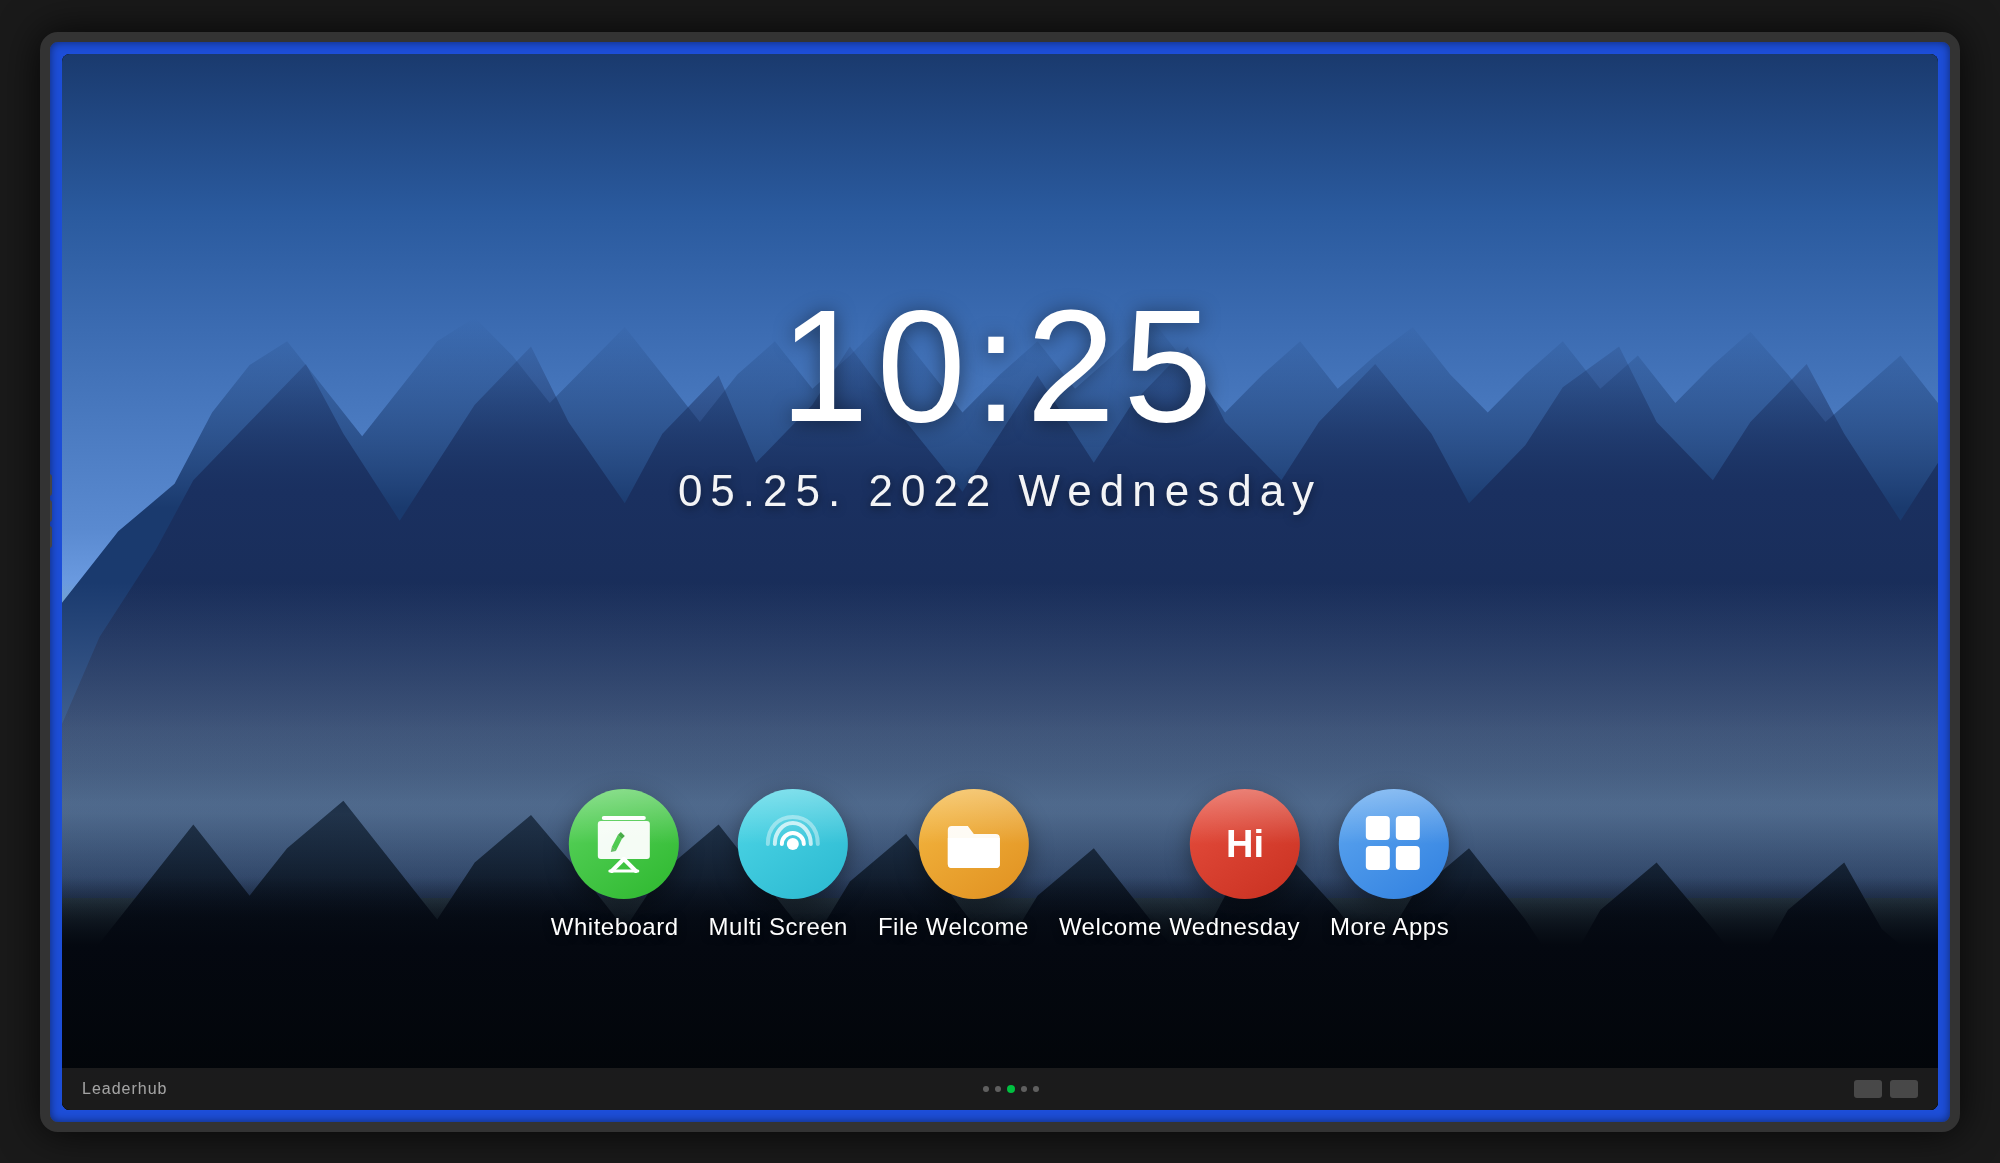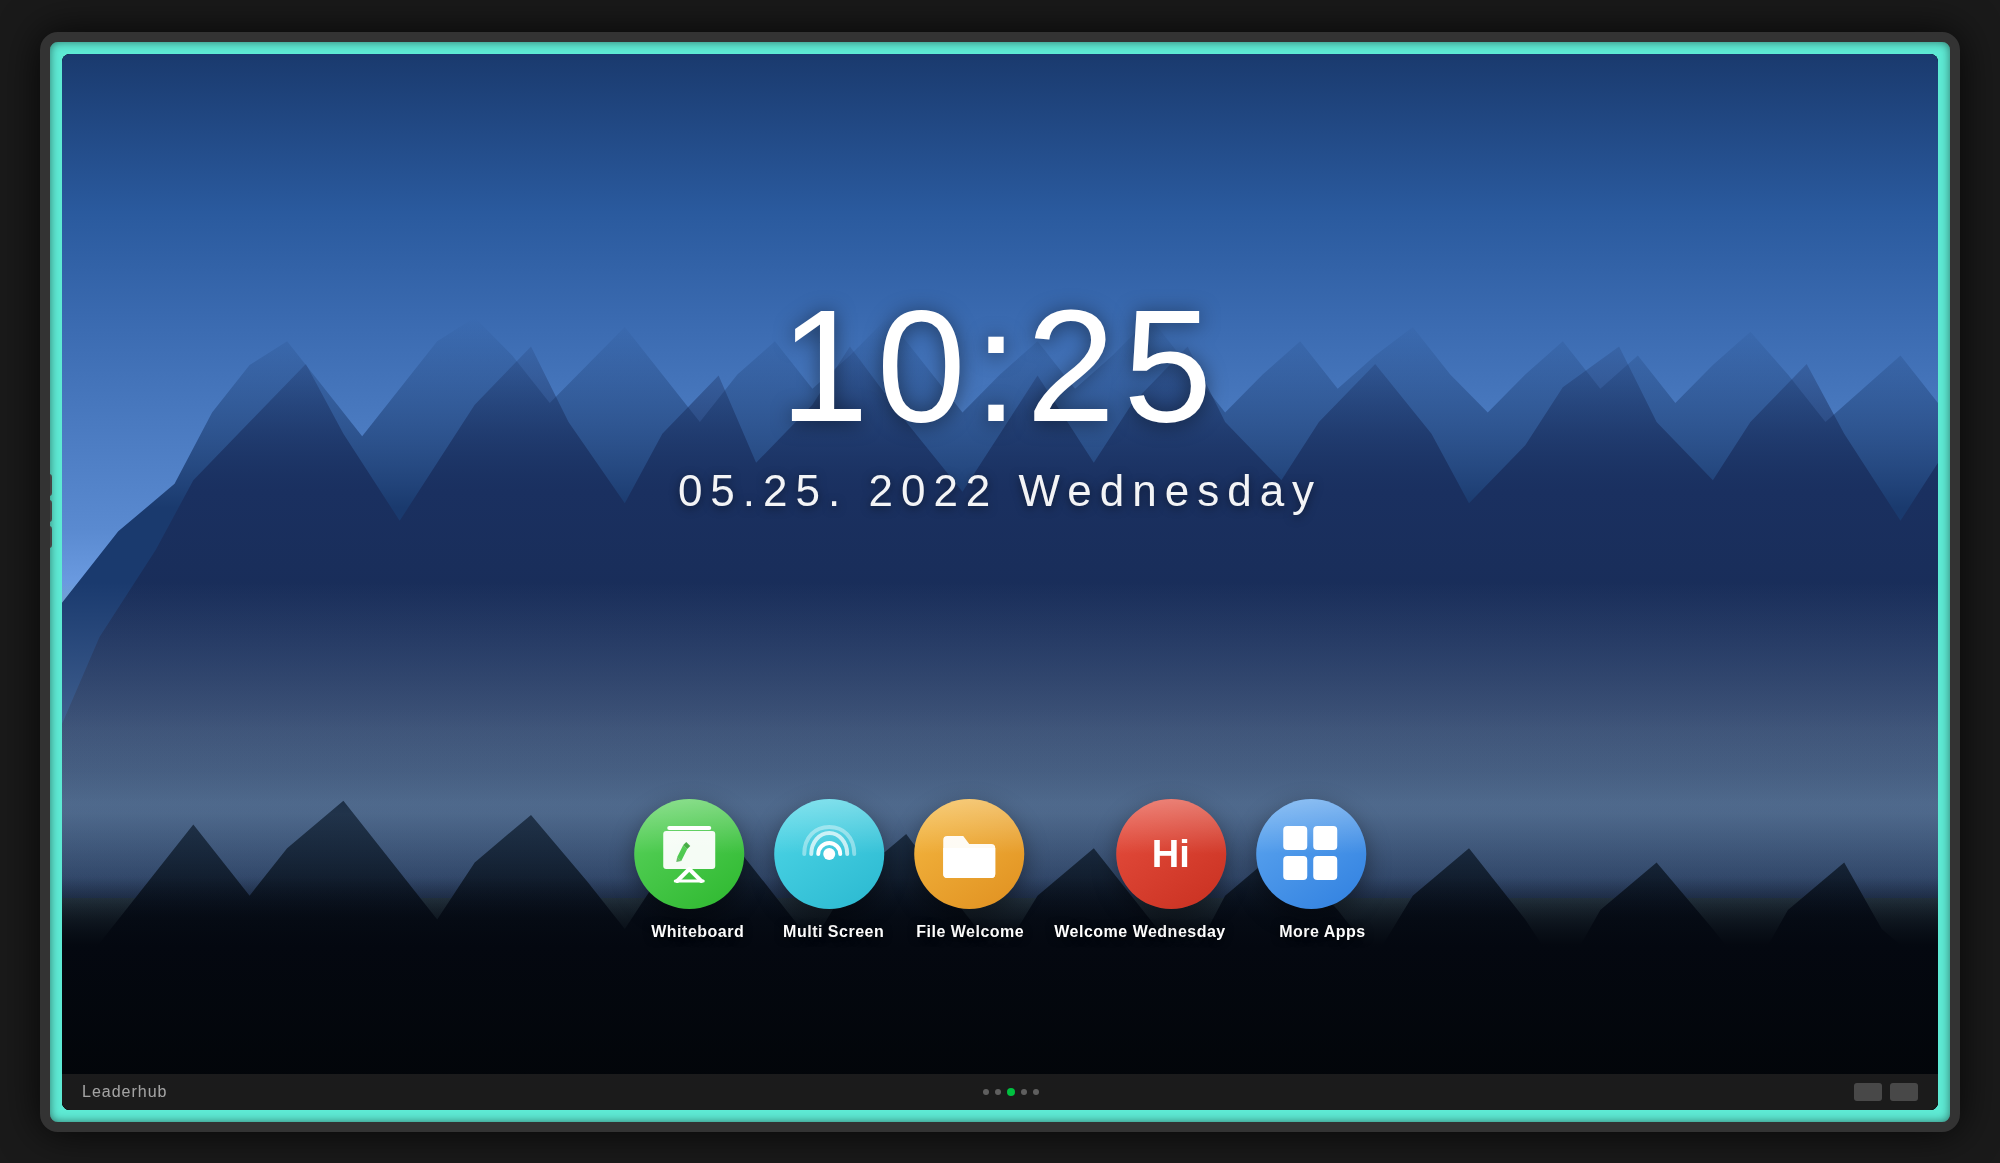--- a/index.html
+++ b/index.html
@@ -11,21 +11,21 @@
       display: flex;
       align-items: center;
       justify-content: center;
       font-family: 'Arial', sans-serif;
       overflow: hidden;
     }
 
     .tv-frame {
       width: 1920px;
       height: 1100px;
-      background: #5eead4;
+      background: #1d4ed8;
       border-radius: 18px;
       border: 10px solid #333;
       box-shadow: 0 0 40px rgba(0,0,0,0.8), inset 0 0 10px rgba(0,0,0,0.5);
       position: relative;
       overflow: hidden;
     }
 
     .tv-bezel {
       position: absolute;
       inset: 12px;
@@ -246,34 +246,34 @@
     .app-icon.welcome {
       background: linear-gradient(145deg, #e85040, #c83020);
     }
 
     .app-icon.moreapps {
       background: linear-gradient(145deg, #60a8f0, #3080e0);
     }
 
     .app-label {
       color: white;
-      font-size: 16px;
-      font-weight: 700;
+      font-size: 24px;
+      font-weight: 400;
       text-shadow: 0 1px 8px rgba(0,0,0,0.8);
       white-space: nowrap;
       letter-spacing: 0.5px;
     }
 
     
     .bottom-bar {
       position: absolute;
       bottom: 0;
       left: 0;
       right: 0;
-      height: 36px;
+      height: 42px;
       background: rgba(30,30,30,0.9);
       display: flex;
       align-items: center;
       justify-content: space-between;
       padding: 0 20px;
     }
 
     .brand-text {
       color: rgba(255,255,255,0.6);
       font-size: 16px;

